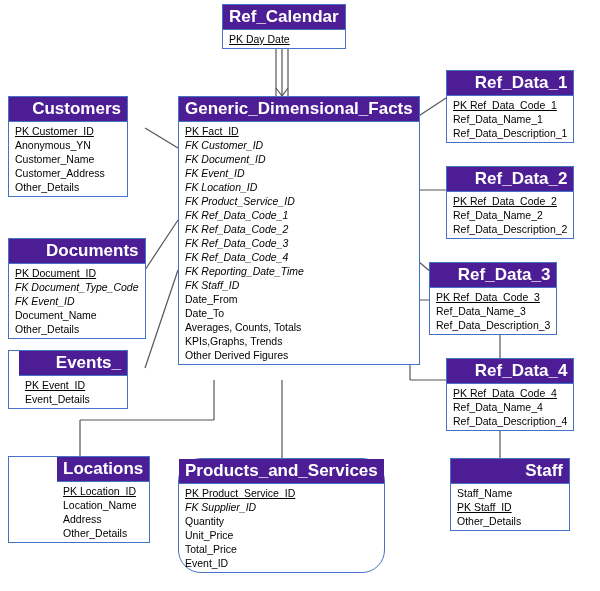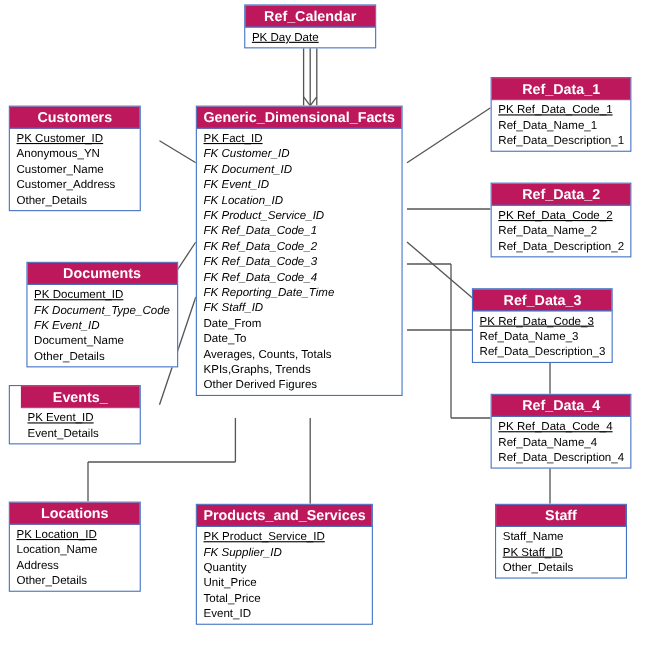--- a/index.html
+++ b/index.html
@@ -17,26 +17,26 @@
       width: 600px;
       height: 591px;
     }
     .entity {
       position: absolute;
       border: 1.5px solid #4472C4;
       background: #fff;
       min-width: 120px;
     }
     .entity-header {
-      background: #be185d;
+      background: #4c1d95;
       color: #fff;
       font-weight: bold;
-      font-size: 13px;
+      font-size: 17px;
       padding: 2px 6px;
-      text-align: center;
+      text-align: right;
       border-bottom: 1px solid #4472C4;
     }
     .entity-body {
       padding: 2px 4px;
     }
     .field {
       padding: 1px 2px;
       font-size: 10.5px;
       color: #000;
       white-space: nowrap;
@@ -113,38 +113,38 @@
     <div class="entity" style="left: 8px; top: 96px;">
       <div class="entity-header">Customers</div>
       <div class="entity-body">
         <div class="field pk underline">PK  Customer_ID</div>
         <div class="field">Anonymous_YN</div>
         <div class="field">Customer_Name</div>
         <div class="field">Customer_Address</div>
         <div class="field">Other_Details</div>
       </div>
     </div>
-    <div class="entity" style="left: 24px; top: 238px;">
+    <div class="entity" style="left: 8px; top: 238px;">
       <div class="entity-header">Documents</div>
       <div class="entity-body">
         <div class="field pk underline">PK  Document_ID</div>
         <div class="field fk">FK  Document_Type_Code</div>
         <div class="field fk">FK  Event_ID</div>
         <div class="field">Document_Name</div>
         <div class="field">Other_Details</div>
       </div>
     </div>
     <div class="entity" style="left: 8px; top: 350px; padding-left: 10px;">
       <div class="entity-header">Events_</div>
       <div class="entity-body">
         <div class="field pk underline">PK  Event_ID</div>
         <div class="field">Event_Details</div>
       </div>
     </div>
-    <div class="entity" style="left: 8px; top: 456px;">
+    <div class="entity" style="left: 8px; top: 456px; padding-left: 48px;">
       <div class="entity-header">Locations</div>
       <div class="entity-body">
         <div class="field pk underline">PK  Location_ID</div>
         <div class="field">Location_Name</div>
         <div class="field">Address</div>
         <div class="field">Other_Details</div>
       </div>
     </div>
     <div class="entity" style="left: 178px; top: 96px;">
       <div class="entity-header">Generic_Dimensional_Facts</div>
@@ -193,21 +193,21 @@
       </div>
     </div>
     <div class="entity" style="left: 446px; top: 358px;">
       <div class="entity-header">Ref_Data_4</div>
       <div class="entity-body">
         <div class="field pk underline">PK  Ref_Data_Code_4</div>
         <div class="field">Ref_Data_Name_4</div>
         <div class="field">Ref_Data_Description_4</div>
       </div>
     </div>
-    <div class="entity" style="left: 178px; top: 458px;">
+    <div class="entity" style="left: 178px; top: 458px; border-radius: 23px;">
       <div class="entity-header">Products_and_Services</div>
       <div class="entity-body">
         <div class="field pk underline">PK  Product_Service_ID</div>
         <div class="field fk">FK  Supplier_ID</div>
         <div class="field">Quantity</div>
         <div class="field">Unit_Price</div>
         <div class="field">Total_Price</div>
         <div class="field">Event_ID</div>
       </div>
     </div>

